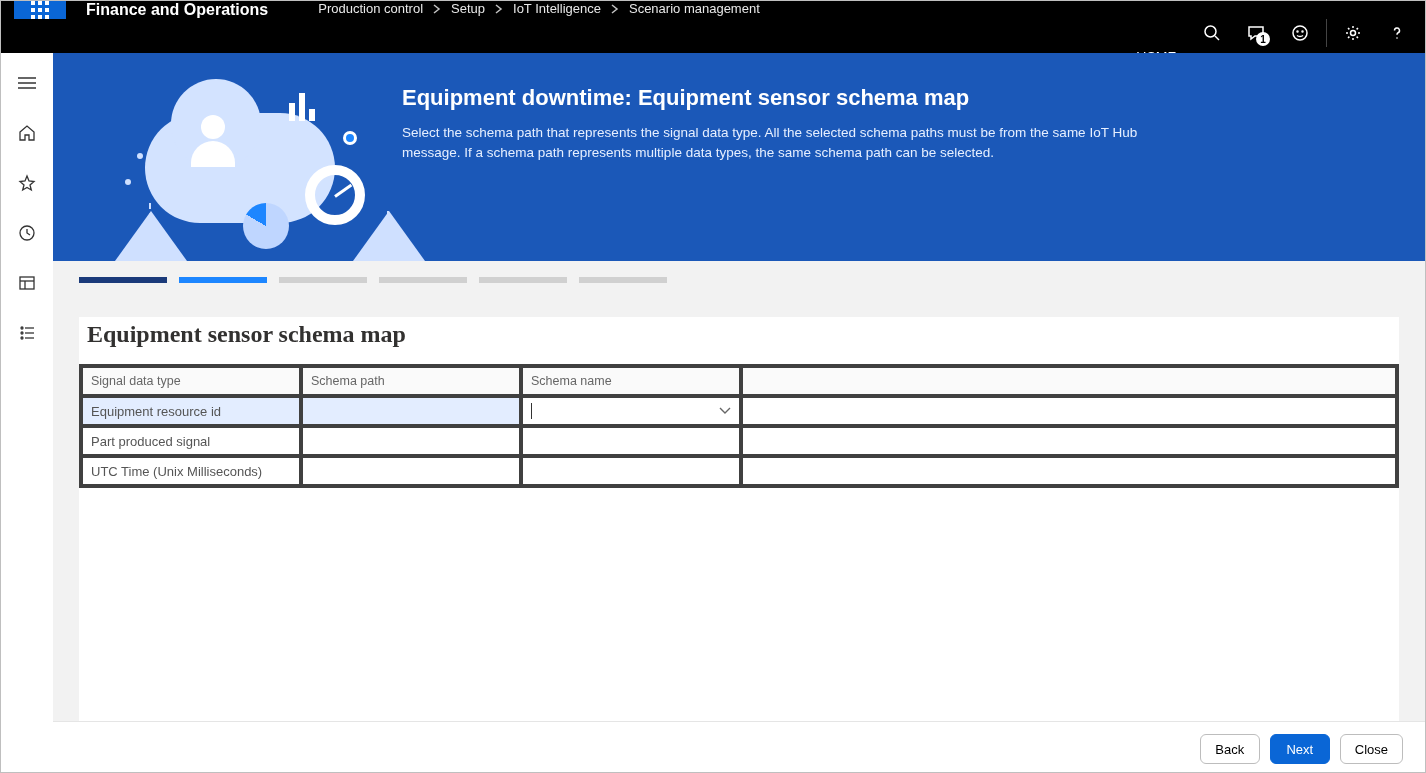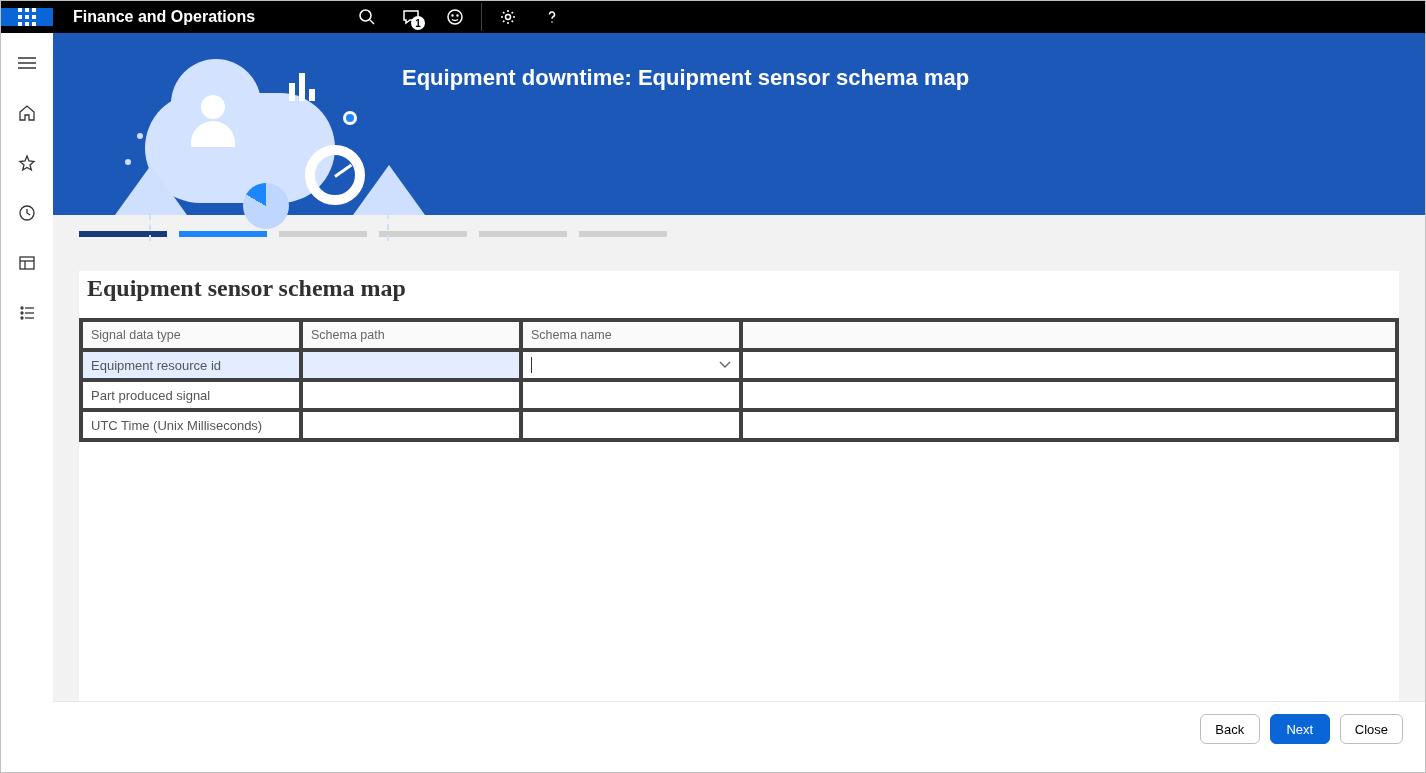--- a/index.html
+++ b/index.html
@@ -8,24 +8,25 @@
     font-family: "Segoe UI", Arial, sans-serif;
     font-size: 13px;
     color: #323130;
     background: #ffffff;
     overflow: hidden;
     border: 1px solid #bfbfbf;
   }
   
   .topbar {
     display: flex;
-    align-items: center;
-    height: 32px;
+    align-items: flex-start;
+    height: 52px;
     background: #000000;
     color: #ffffff;
+    padding-left: 13px;
   }
   .waffle {
     width: 52px;
     background: #0a66d6;
     display: flex;
     align-items: center;
     justify-content: center;
     cursor: pointer;
   }
   .waffle-grid {
@@ -130,21 +131,21 @@
     flex-direction: column;
     min-width: 0;
     background: #f2f2f2;
   }
 
   
   .hero {
     background: #1b58b8;
     color: #ffffff;
     display: flex;
-    height: 182px;
+    height: 208px;
     position: relative;
   }
   .hero-art {
     width: 345px;
     position: relative;
     flex: 0 0 auto;
   }
   .hero-text { padding: 32px 38px 0 4px; max-width: 820px; }
   .hero-title { font-size: 22px; font-weight: 600; margin-bottom: 12px; }
   .hero-desc { font-size: 13.5px; line-height: 1.45; color: #e6efff; }
@@ -356,20 +357,41 @@
         <span></span>
         <span></span>
         <span></span>
         <span></span>
         <span></span>
         <span></span>
     </div>
   </div>
   <div class="app-title">Finance and Operations</div>
 
+  <div class="breadcrumbs">
+    <span class="crumb">Production control</span>
+    <span class="chev">
+      <svg width="8" height="10" viewBox="0 0 8 10">
+          <path d="M1 1 L6 5 L1 9" fill="none" stroke="currentColor" stroke-width="1.5"></path>
+        </svg>
+    </span>
+    <span class="crumb">Setup</span>
+    <span class="chev">
+      <svg width="8" height="10" viewBox="0 0 8 10">
+          <path d="M1 1 L6 5 L1 9" fill="none" stroke="currentColor" stroke-width="1.5"></path>
+        </svg>
+    </span>
+    <span class="crumb">IoT Intelligence</span>
+    <span class="chev">
+      <svg width="8" height="10" viewBox="0 0 8 10">
+          <path d="M1 1 L6 5 L1 9" fill="none" stroke="currentColor" stroke-width="1.5"></path>
+        </svg>
+    </span>
+    <span class="crumb">Scenario management</span>
+  </div>
 
   <div class="topbar-right">
     <div class="legal-entity">USMF</div>
     <div class="topbar-icon">
       <svg width="18" height="18" viewBox="0 0 18 18" fill="none" stroke="#fff" stroke-width="1.5">
           <circle cx="7.5" cy="7.5" r="5.5"></circle>
           <line x1="12" y1="12" x2="16" y2="16"></line>
         </svg>
     </div>
     <div class="topbar-icon">
@@ -462,20 +484,21 @@
         <div class="gauge"></div>
         <div class="dot da"></div>
           <div class="dot db"></div>
         <div class="dashed d1"></div>
           <div class="dashed d2"></div>
         <div class="pylon p1"></div>
           <div class="pylon p2"></div>
       </div>
       <div class="hero-text">
         <div class="hero-title">Equipment downtime: Equipment sensor schema map</div>
+        <div class="hero-desc">Select the schema path that represents the signal data type. All the selected schema paths must be from the same IoT Hub message. If a schema path represents multiple data types, the same schema path can be selected.</div>
       </div>
     </div>
 
     <div class="steps">
       <div class="step done"></div>
       <div class="step current"></div>
       <div class="step"></div>
       <div class="step"></div>
       <div class="step"></div>
       <div class="step"></div>

